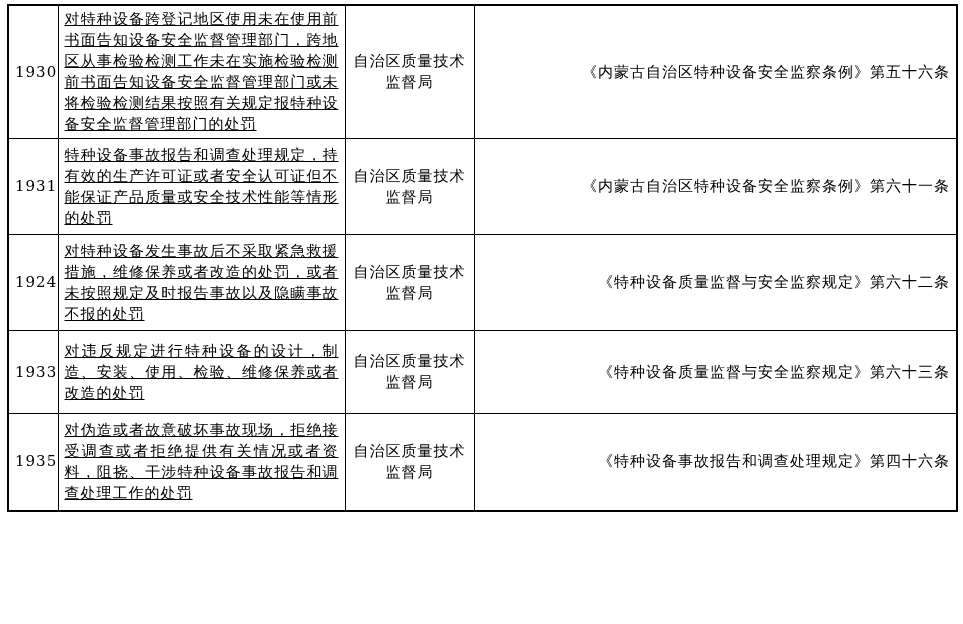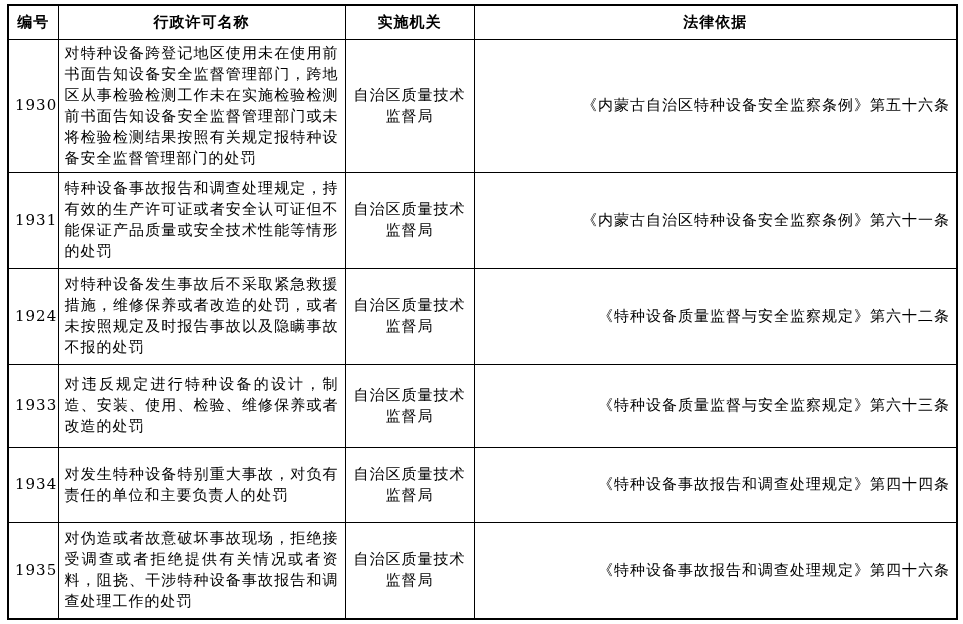--- a/index.html
+++ b/index.html
@@ -64,20 +64,21 @@
   tr.r5 { height: 97px;  }
   td.c-id {
     text-align: center;
     font-family: "DejaVu Serif", "Liberation Serif", serif;
     letter-spacing: 0.5px;
   }
   td.c-name {
     text-align: justify;
     text-justify: inter-ideograph;
     padding: 3px 7px 3px 6px;
+    text-decoration: underline;
   }
   td.c-agency {
     text-align: center;
     padding-left: 8px;
   }
   td.c-basis {
     text-align: right;
     padding-left: 5px;
     white-space: nowrap;
   }
@@ -87,26 +88,20 @@
 
 <div class="page">
   <table class="doc-table">
     <colgroup>
       <col class="col-id">
       <col class="col-name">
       <col class="col-agency">
       <col class="col-basis">
     </colgroup>
     <tbody>
-      <tr class="head-row">
-        <th class="th-id">编号</th>
-        <th class="th-name">行政许可名称</th>
-        <th class="th-agency">实施机关</th>
-        <th class="th-basis">法律依据</th>
-      </tr>
       <tr class="r0">
         <td class="c-id">1930</td>
         <td class="c-name">对特种设备跨登记地区使用未在使用前书面告知设备安全监督管理部门，跨地区从事检验检测工作未在实施检验检测前书面告知设备安全监督管理部门或未将检验检测结果按照有关规定报特种设备安全监督管理部门的处罚</td>
         <td class="c-agency">自治区质量技术监督局</td>
         <td class="c-basis">《内蒙古自治区特种设备安全监察条例》第五十六条</td>
       </tr>
       <tr class="r1">
         <td class="c-id">1931</td>
         <td class="c-name">特种设备事故报告和调查处理规定，持有效的生产许可证或者安全认可证但不能保证产品质量或安全技术性能等情形的处罚</td>
         <td class="c-agency">自治区质量技术监督局</td>
@@ -117,26 +112,20 @@
         <td class="c-name">对特种设备发生事故后不采取紧急救援措施，维修保养或者改造的处罚，或者未按照规定及时报告事故以及隐瞒事故不报的处罚</td>
         <td class="c-agency">自治区质量技术监督局</td>
         <td class="c-basis">《特种设备质量监督与安全监察规定》第六十二条</td>
       </tr>
       <tr class="r3">
         <td class="c-id">1933</td>
         <td class="c-name">对违反规定进行特种设备的设计，制造、安装、使用、检验、维修保养或者改造的处罚</td>
         <td class="c-agency">自治区质量技术监督局</td>
         <td class="c-basis">《特种设备质量监督与安全监察规定》第六十三条</td>
       </tr>
-      <tr class="r4">
-        <td class="c-id">1934</td>
-        <td class="c-name">对发生特种设备特别重大事故，对负有责任的单位和主要负责人的处罚</td>
-        <td class="c-agency">自治区质量技术监督局</td>
-        <td class="c-basis">《特种设备事故报告和调查处理规定》第四十四条</td>
-      </tr>
       <tr class="r5">
         <td class="c-id">1935</td>
         <td class="c-name">对伪造或者故意破坏事故现场，拒绝接受调查或者拒绝提供有关情况或者资料，阻挠、干涉特种设备事故报告和调查处理工作的处罚</td>
         <td class="c-agency">自治区质量技术监督局</td>
         <td class="c-basis">《特种设备事故报告和调查处理规定》第四十六条</td>
       </tr>
     </tbody>
   </table>
 </div>
 

